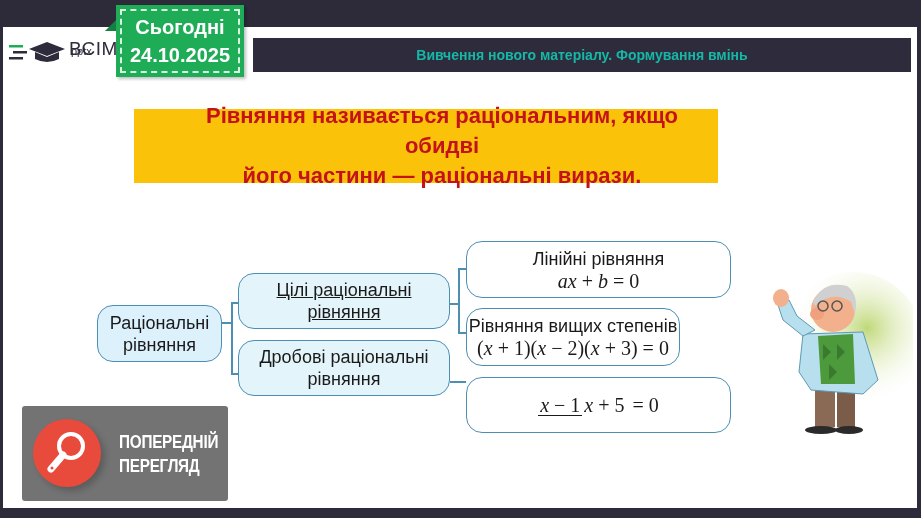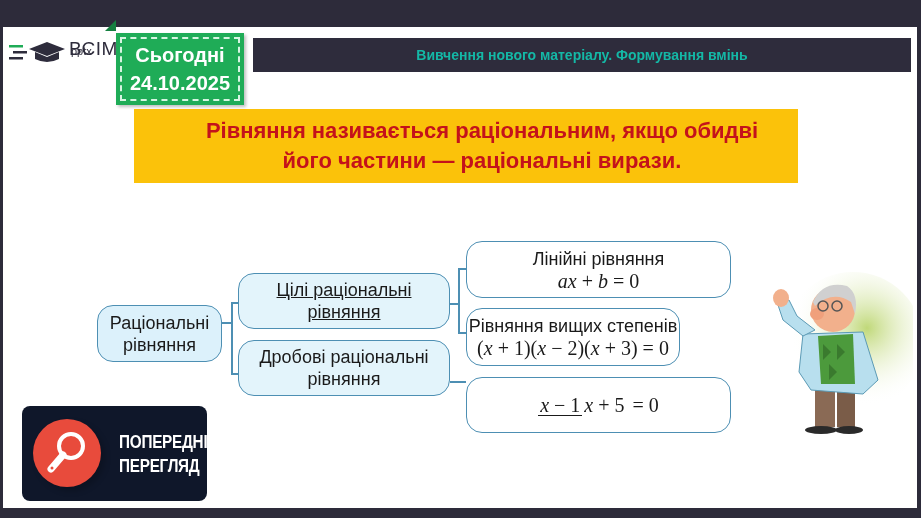--- a/index.html
+++ b/index.html
@@ -18,21 +18,21 @@
 
   
   .header-bar {
     position: absolute; left: 250px; top: 11px; width: 658px; height: 34px;
     background: #2e2c3c; color: #14b8a6; font-weight: bold; font-size: 14px;
     display: flex; align-items: center; justify-content: center;
   }
 
   
   .definition {
-    position: absolute; left: 131px; top: 82px; width: 664px; height: 74px;
+    position: absolute; left: 131px; top: 82px; width: 584px; height: 74px;
     background: #fbc20a; color: #c4121b; font-weight: bold; font-size: 22px;
     line-height: 30px; text-align: center;
     display: flex; align-items: center; justify-content: center; flex-direction: column; padding-left: 32px;
   }
 
   
   .box {
     position: absolute; border: 1.5px solid #4d8fb3; border-radius: 16px;
     display: flex; flex-direction: column; align-items: center; justify-content: center;
     text-align: center; color: #1a1a1a; font-size: 18px; line-height: 22px;
@@ -44,40 +44,39 @@
   .math i { font-style: italic; }
 
   .line { position: absolute; background: #4d8fb3; }
 
   .frac { display: inline-flex; flex-direction: row; align-items: center; vertical-align: middle; margin-right: 6px; }
   .frac .num { border-bottom: 1.5px solid #1a1a1a; padding: 0 2px; line-height: 20px; }
   .frac .den { line-height: 20px; padding: 0 2px; font-family: Liberation Serif, serif; }
 
   
   .preview {
-    position: absolute; left: 19px; top: 379px; width: 185px; height: 95px;
-    background: #0f172a; border-radius: 8px;
+    position: absolute; left: 19px; top: 379px; width: 206px; height: 95px;
+    background: #737373; border-radius: 3px;
     display: flex; align-items: center;
   }
   .preview-circle {
     position: absolute; left: 11px; top: 13px; width: 68px; height: 68px; border-radius: 50%;
     background: #e84b3c; box-shadow: 4px 4px 6px rgba(0,0,0,0.2);
   }
   .preview-text {
     position: absolute; left: 97px; top: 24px; color: #ffffff; font-weight: bold;
     font-size: 18px; line-height: 24px; letter-spacing: -0.3px; transform: scaleX(0.85); transform-origin: left;
   }
 
   
   .date-badge {
     position: absolute; left: 116px; top: 5px; width: 128px; height: 72px;
     background: #1fac57; color: #ffffff; font-weight: bold; font-size: 20px;
     text-align: center; line-height: 28px; padding-top: 8px;
     box-shadow: 2px 2px 3px rgba(0,0,0,0.25);
-    margin-top: 28px;
   }
   .date-badge::before {
     content: ""; position: absolute; inset: 4px; border: 2px dashed #d8f5e2;
   }
   .date-fold {
     position: absolute; left: 105px; top: 20px; width: 0; height: 0;
     border-top: 11px solid transparent; border-right: 11px solid #158040;
   }
 
   .professor { position: absolute; left: 760px; top: 245px; width: 150px; height: 175px; }

